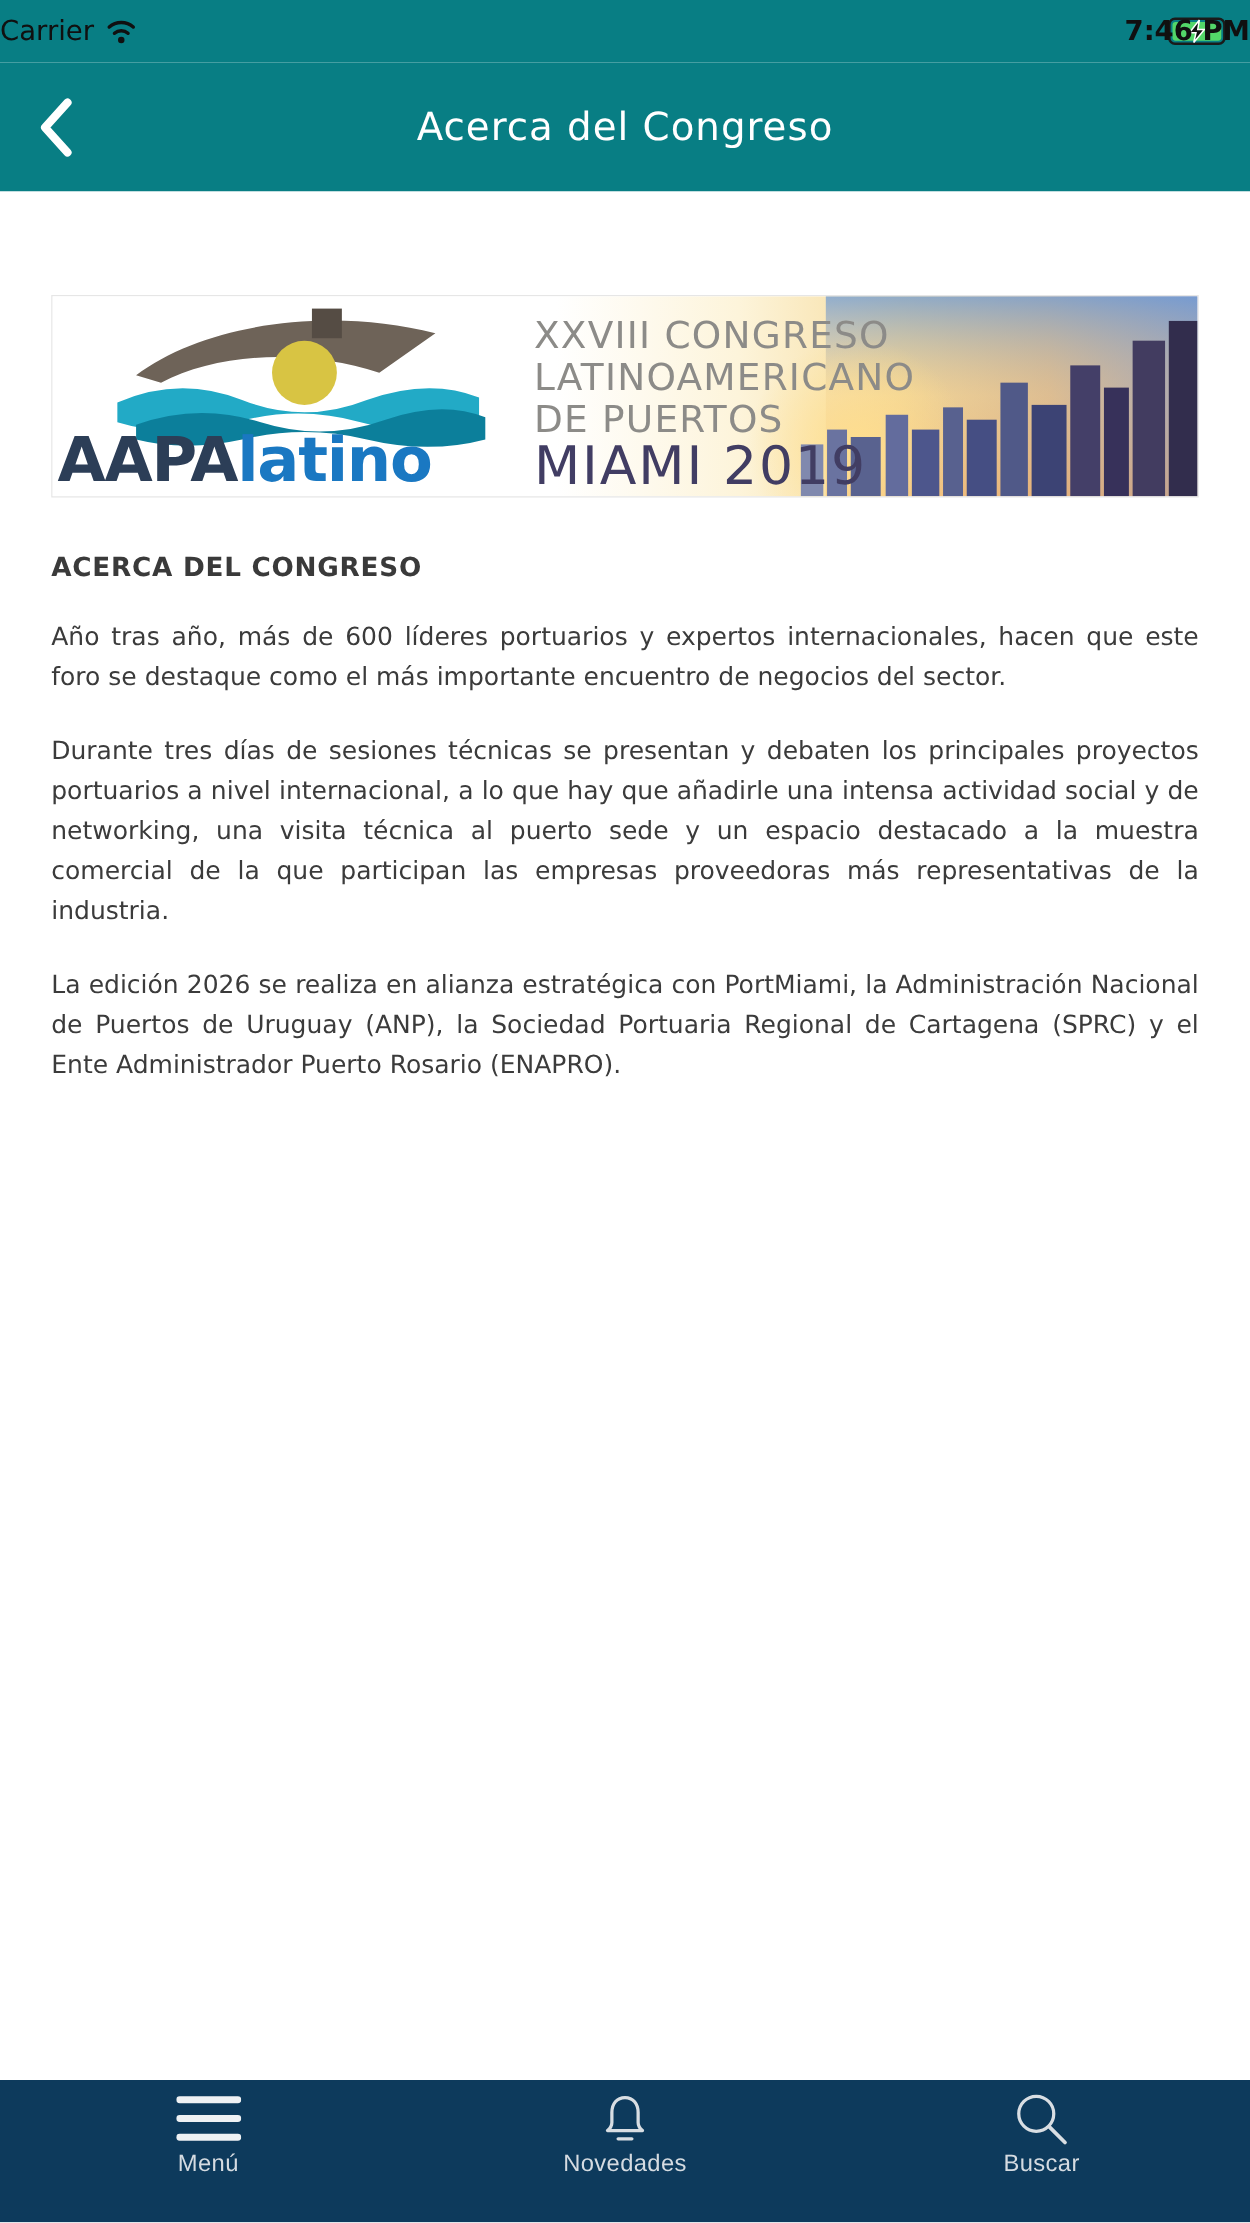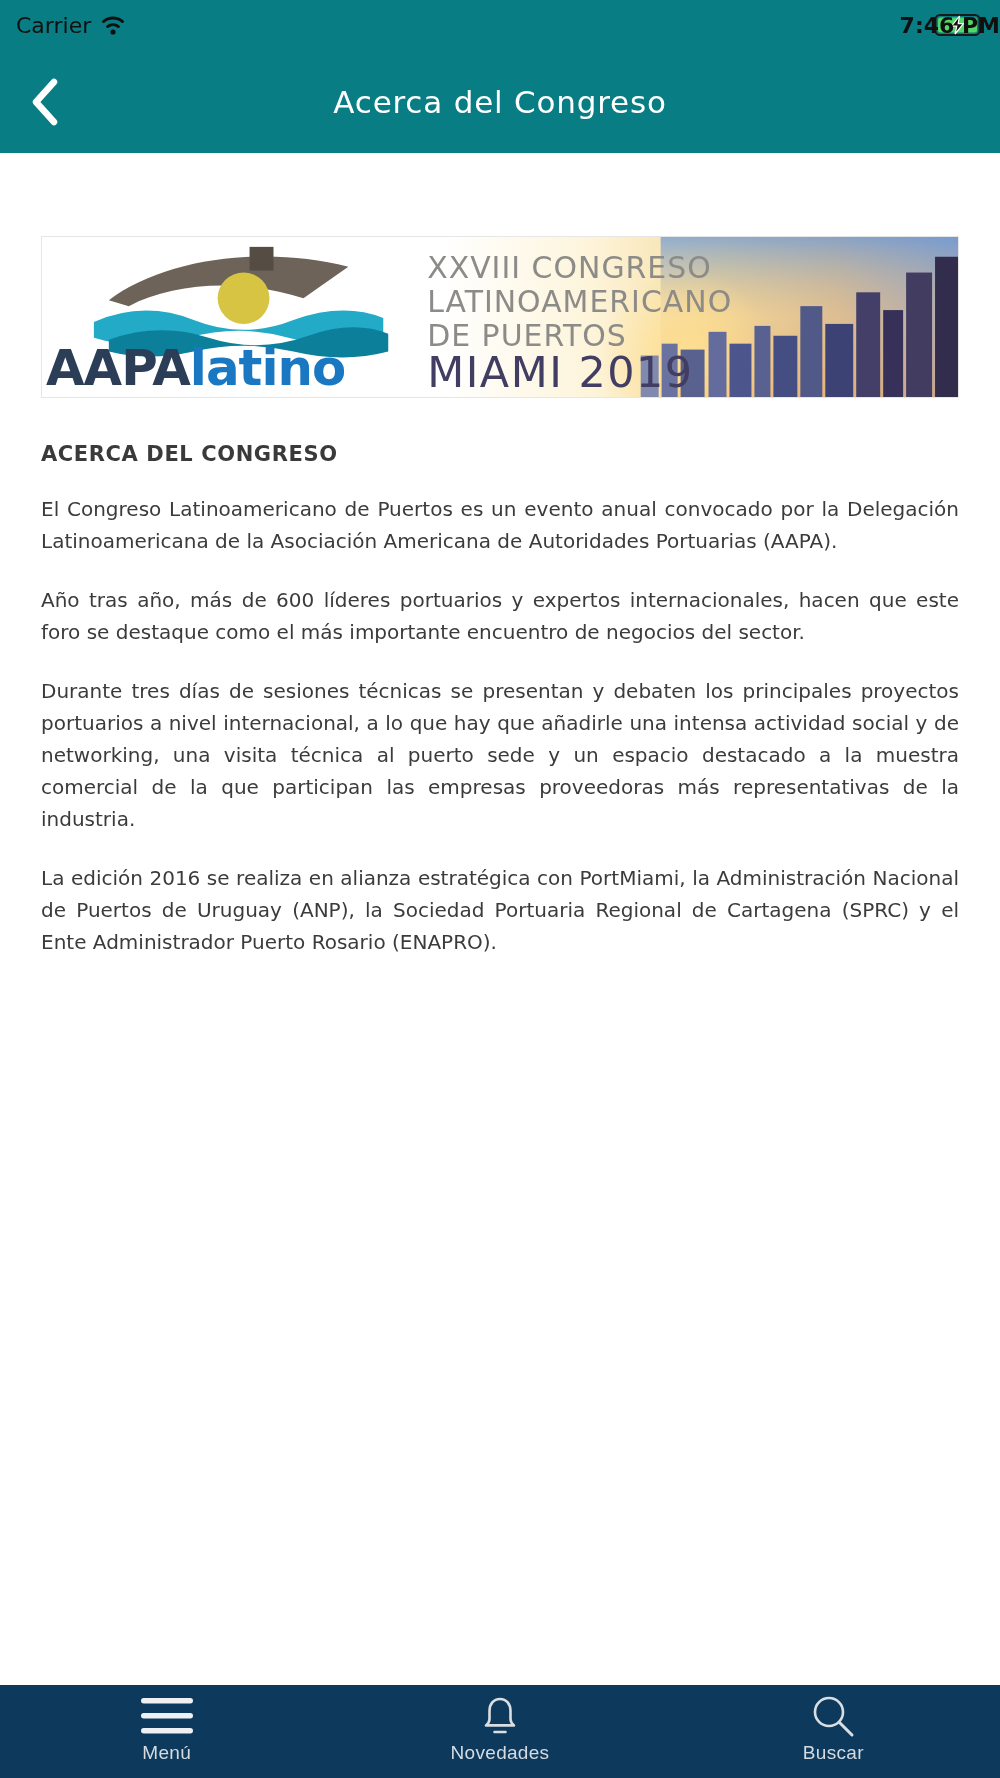--- a/index.html
+++ b/index.html
@@ -23,21 +23,20 @@
     position: relative;
     display: flex;
     align-items: center;
     color: #101010;
     flex: 0 0 auto;
   }
   .status-left {
     display: flex;
     align-items: center;
     gap: 8px;
-    padding-left: 16px;
   }
   .carrier-label { font-size: 22px; color: #101010; }
   .status-time {
     position: absolute;
     left: 0; right: 0;
     text-align: right;
     font-size: 22px;
     font-weight: bold;
     color: #101010;
   }
@@ -104,21 +103,21 @@
     margin-top: 27px;
     font-size: 20px;
     line-height: 32px;
     color: #3b3b3b;
     text-align: justify;
   }
 
   
   .tab-bar {
     flex: 0 0 auto;
-    height: 93px;
+    height: 114px;
     background: #0D3A5C;
     display: flex;
     align-items: stretch;
   }
   .tab-item {
     flex: 1 1 0;
     display: flex;
     flex-direction: column;
     align-items: center;
     justify-content: flex-start;
@@ -225,24 +224,23 @@
 
         <text x="386" y="42" font-size="30" fill="#8c8b88" letter-spacing="1" font-family="DejaVu Sans, Liberation Sans, sans-serif">XXVIII CONGRESO</text>
         <text x="386" y="76" font-size="30" fill="#8c8b88" letter-spacing="1" font-family="DejaVu Sans, Liberation Sans, sans-serif">LATINOAMERICANO</text>
         <text x="386" y="110" font-size="30" fill="#8c8b88" letter-spacing="1" font-family="DejaVu Sans, Liberation Sans, sans-serif">DE PUERTOS</text>
         <text x="386" y="152" font-size="43" fill="#413d63" letter-spacing="1.5" font-family="DejaVu Sans, Liberation Sans, sans-serif">MIAMI 2019</text>
       </svg>
     </div>
 
     <h2 class="section-heading">ACERCA DEL CONGRESO</h2>
 
-    <p class="body-paragraph">El Congreso Latinoamericano de Puertos es un evento anual convocado por la Delegación Latinoamericana de la Asociación Americana de Autoridades Portuarias (AAPA).</p>
     <p class="body-paragraph">Año tras año, más de 600 líderes portuarios y expertos internacionales, hacen que este foro se destaque como el más importante encuentro de negocios del sector.</p>
     <p class="body-paragraph">Durante tres días de sesiones técnicas se presentan y debaten los principales proyectos portuarios a nivel internacional, a lo que hay que añadirle una intensa actividad social y de networking, una visita técnica al puerto sede y un espacio destacado a la muestra comercial de la que participan las empresas proveedoras más representativas de la industria.</p>
-    <p class="body-paragraph">La edición 2016 se realiza en alianza estratégica con PortMiami, la Administración Nacional de Puertos de Uruguay (ANP), la Sociedad Portuaria Regional de Cartagena (SPRC) y el Ente Administrador Puerto Rosario (ENAPRO).</p>
+    <p class="body-paragraph">La edición 2026 se realiza en alianza estratégica con PortMiami, la Administración Nacional de Puertos de Uruguay (ANP), la Sociedad Portuaria Regional de Cartagena (SPRC) y el Ente Administrador Puerto Rosario (ENAPRO).</p>
   </div>
 
   <nav class="tab-bar">
 
     <button class="tab-item">
       <span class="tab-icon">
         <svg width="52" height="38" viewBox="0 0 52 38">
           <rect x="0" y="1" width="52" height="5.5" rx="2.75" fill="#eef1f4"></rect>
           <rect x="0" y="16" width="52" height="5.5" rx="2.75" fill="#eef1f4"></rect>
           <rect x="0" y="31" width="52" height="5.5" rx="2.75" fill="#eef1f4"></rect>

